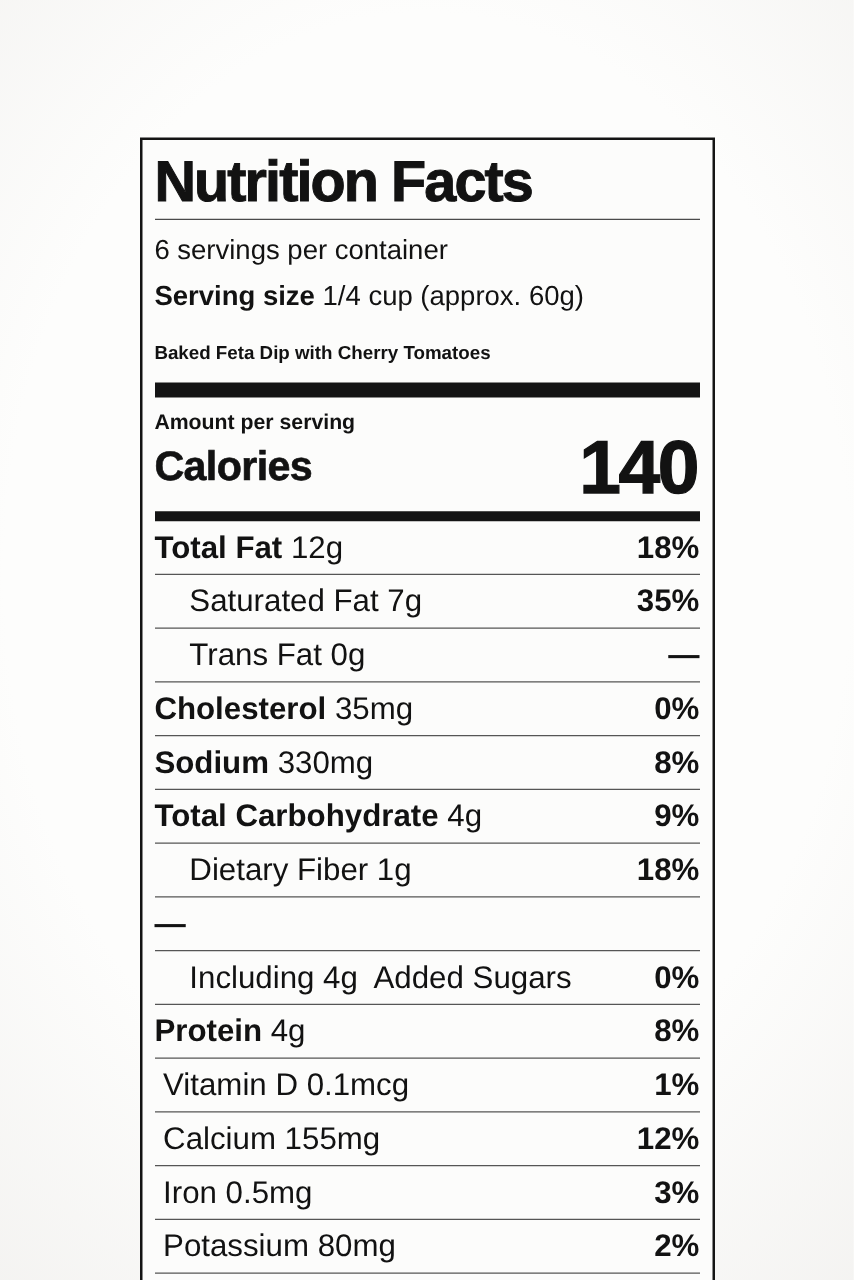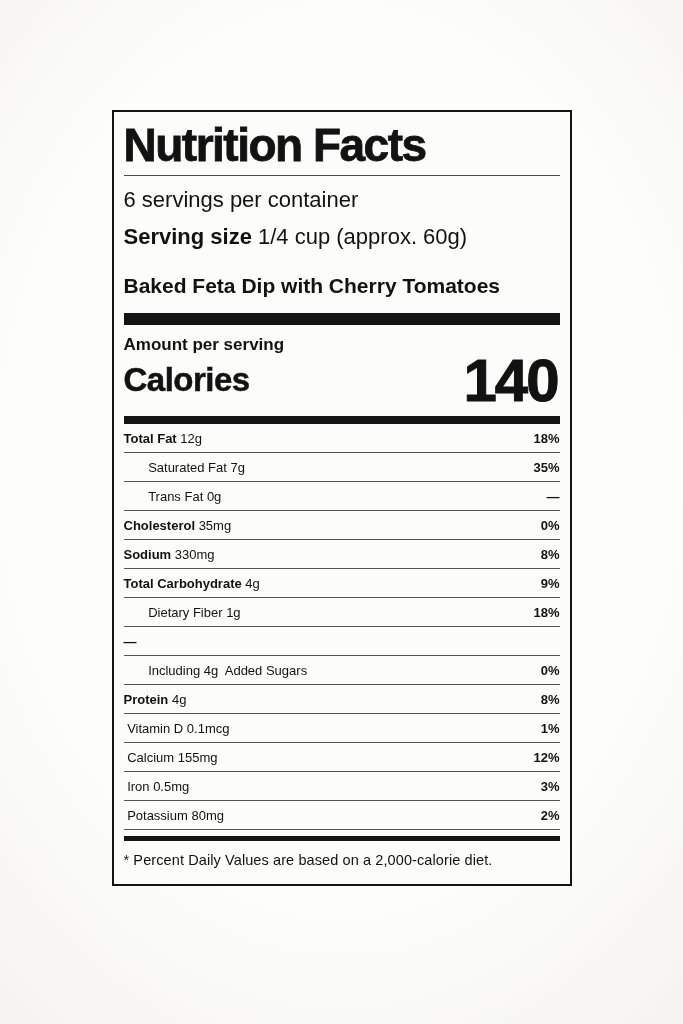--- a/index.html
+++ b/index.html
@@ -24,21 +24,21 @@
     letter-spacing: -1.5px;
     -webkit-text-stroke: 0.8px #121212;
     line-height: 1.1;
     padding: 2px 0 4px;
     white-space: nowrap;
   }
   .thin-rule { border: none; border-top: 1px solid #4a4a4a; height: 0; }
   .servings-line { font-size: 22px; padding: 11px 0 2px; }
   .serving-size-line { font-size: 22px; padding: 9px 0 2px; }
   .serving-size-line .b { font-weight: bold; }
-  .product-name { font-size: 21px; font-weight: bold; padding: 22px 0 2px; }
+  .product-name { font-size: 15px; font-weight: bold; padding: 22px 0 2px; }
   .product-note { font-size: 20px; padding: 3px 0 2px; }
   
   .bar-thick  { height: 12px; background: #141414; margin-top: 13px; }
   .bar-medium { height: 8px;  background: #141414; margin-top: 4px; }
   .bar-footer { height: 5px;  background: #141414; margin-top: 6px; }
   
   .amount-per-serving { font-size: 17px; font-weight: bold; padding: 10px 0 0; }
   .calories-row { display: flex; justify-content: space-between; align-items: center; padding: 0 0 6px; }
   .calories-word {
     font-size: 33px; font-weight: bold; letter-spacing: -0.5px;
@@ -48,21 +48,21 @@
     font-size: 60px; font-weight: bold; letter-spacing: -2px;
     -webkit-text-stroke: 1px #121212; line-height: 0.85; margin-right: 2px;
   }
   
   .dv-header {
     font-size: 16px; font-weight: bold; text-align: right;
     padding: 7px 0 6px; border-bottom: 1px solid #4a4a4a;
   }
   .nutrient-row {
     display: flex; justify-content: space-between; align-items: baseline;
-    font-size: 13px; padding: 7px 0 6px; border-bottom: 1px solid #555;
+    font-size: 25px; padding: 7px 0 6px; border-bottom: 1px solid #555;
   }
   .nutrient-row:last-of-type { border-bottom: none; }
   .nutrient-row .name { white-space: pre-wrap; }
   .nutrient-row .name .b { font-weight: bold; }
   .nutrient-row.indent .name { padding-left: 21px; }
   .nutrient-row .dv { font-weight: bold; white-space: nowrap; }
   
   .footnote { font-size: 14.5px; padding: 11px 0 4px; letter-spacing: 0.1px; }
 </style>
 </head>

